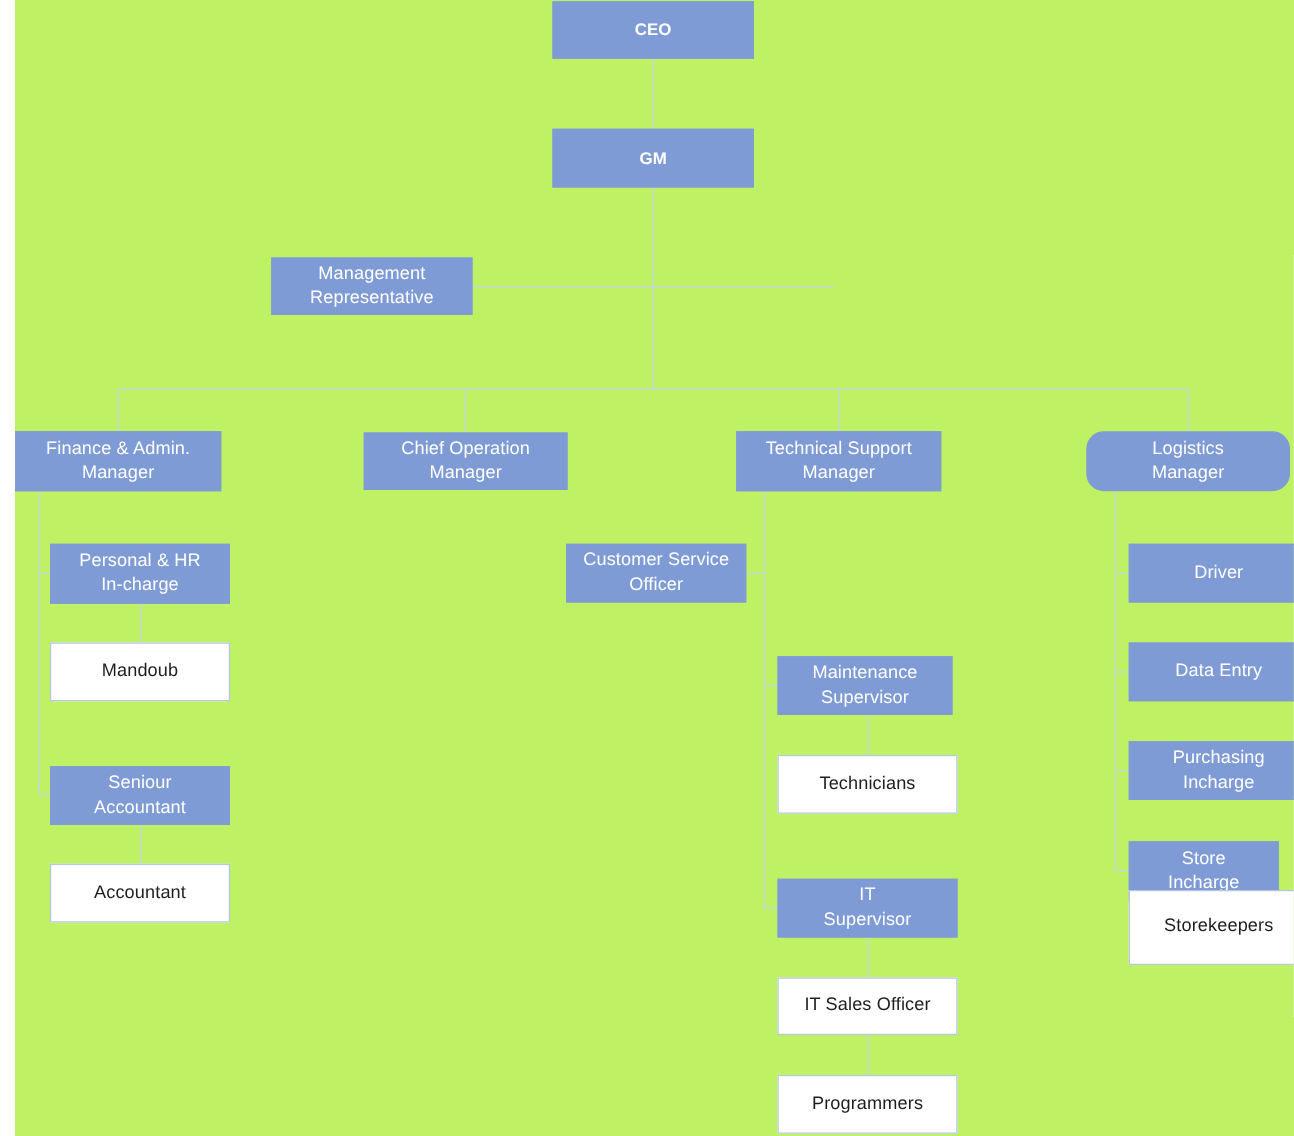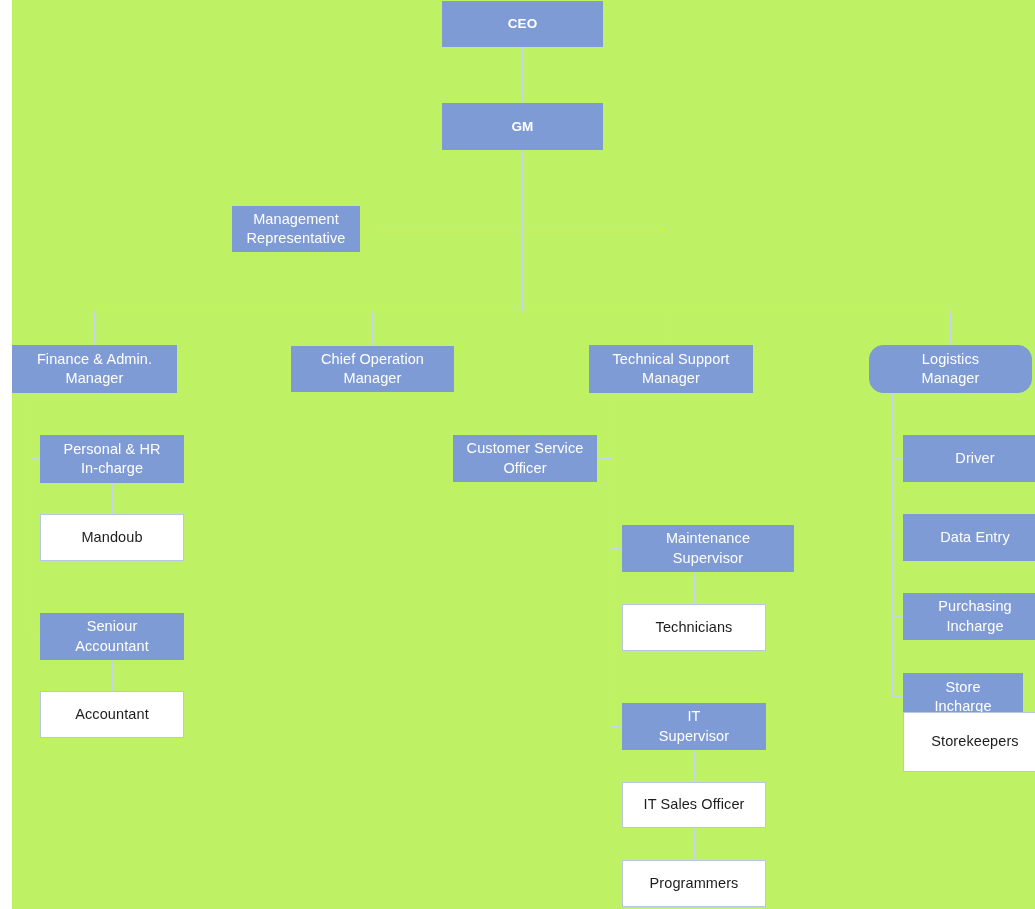--- a/index.html
+++ b/index.html
@@ -99,21 +99,21 @@
   <div class="conn v" style="left:962px; top:721px; height:32px;"></div>
 
   <div class="node filled bold" style="left:430px; top:1px; width:161px; height:46px;">
     <span class="label">CEO</span>
   </div>
 
   <div class="node filled bold" style="left:430px; top:103px; width:161px; height:47px;">
     <span class="label">GM</span>
   </div>
 
-  <div class="node filled" style="left:220px; top:206px; width:128px; height:46px;">
+  <div class="node filled" style="left:205px; top:206px; width:161px; height:46px;">
     <span class="label">Management
 Representative</span>
   </div>
 
 
   <div class="node filled" style="left:0px; top:345px; width:165px; height:48px;">
     <span class="label">Finance &amp; Admin.
 Manager</span>
   </div>
 
@@ -148,21 +148,21 @@
 
   <div class="node outline" style="left:28px; top:691px; width:144px; height:47px;">
     <span class="label">Accountant</span>
   </div>
 
   <div class="node filled" style="left:441px; top:435px; width:144px; height:47px;">
     <span class="label">Customer Service
 Officer</span>
   </div>
 
-  <div class="node filled" style="left:610px; top:525px; width:172px; height:47px;">
+  <div class="node filled" style="left:610px; top:525px; width:140px; height:47px;">
     <span class="label">Maintenance
 Supervisor</span>
   </div>
 
   <div class="node outline" style="left:610px; top:604px; width:144px; height:47px;">
     <span class="label">Technicians</span>
   </div>
 
   <div class="node filled" style="left:610px; top:703px; width:144px; height:47px;">
     <span class="label">IT

